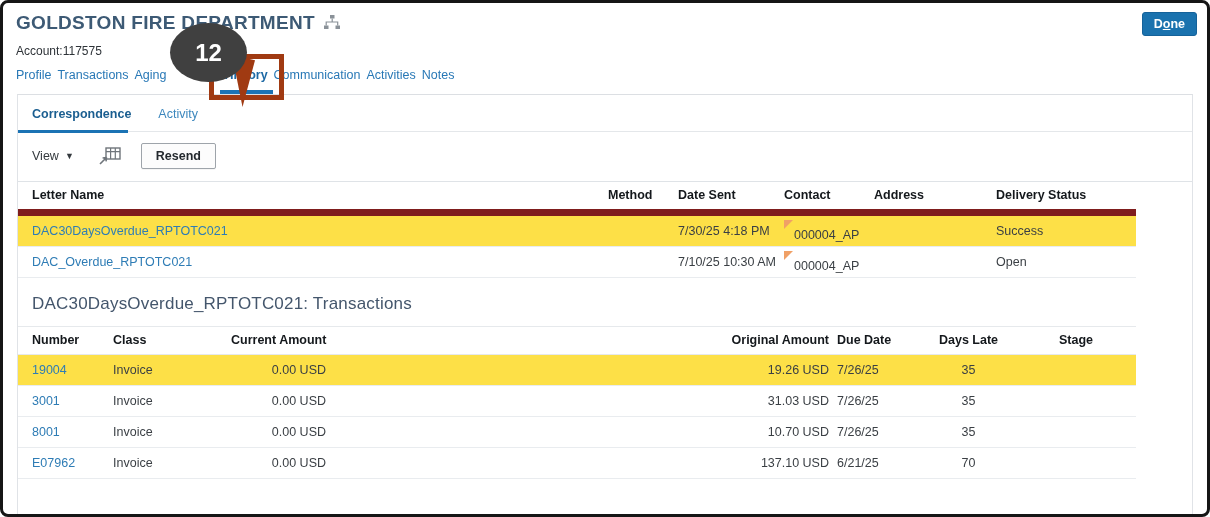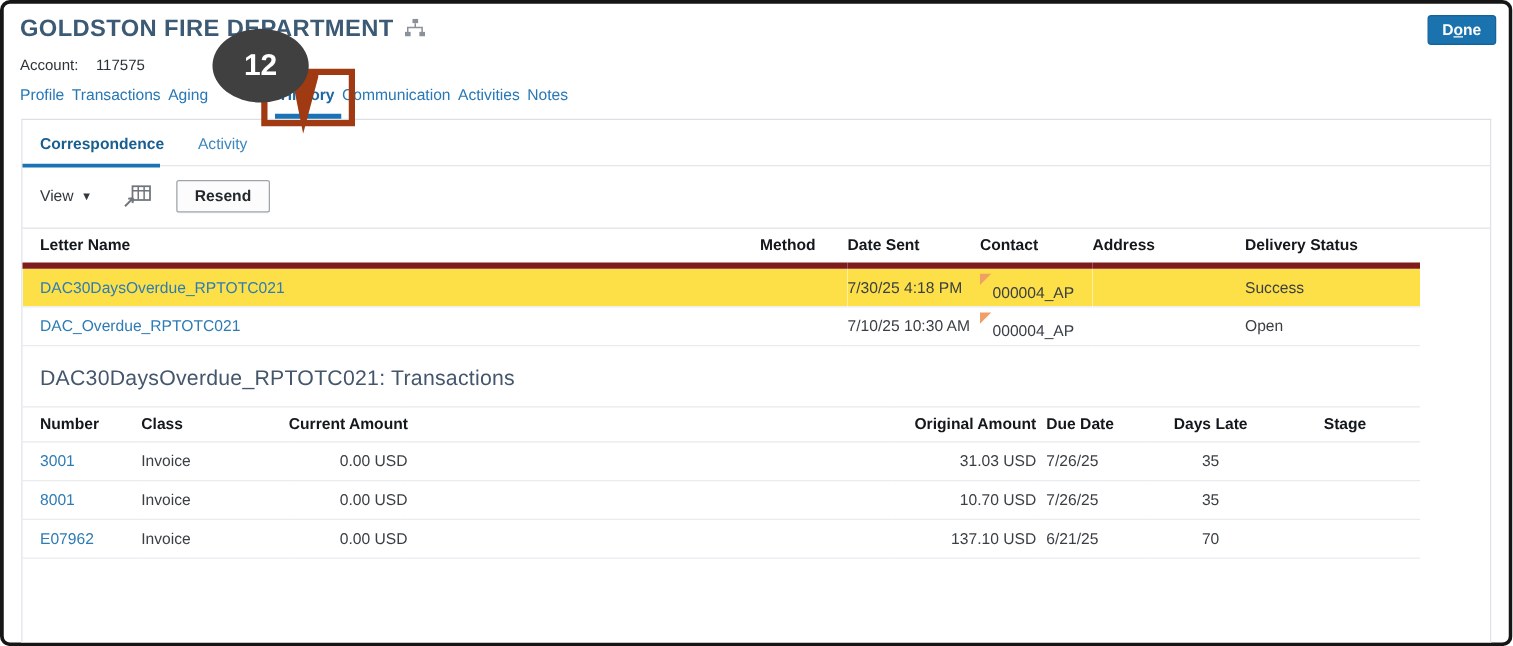--- a/index.html
+++ b/index.html
@@ -7,21 +7,21 @@
   .frame{position:absolute;inset:0;border:3px solid #161616;border-radius:8px;background:#fff;overflow:hidden;box-sizing:border-box;}
 
   
   .titlebar{position:relative;padding:9px 0 0 13px;display:flex;align-items:center;gap:8px;}
   .page-title{font-size:19px;font-weight:bold;color:#3d5a75;letter-spacing:.3px;}
   .org-icon{display:inline-block;margin-top:3px;}
   .btn-done{position:absolute;top:9px;right:10px;background:#1a72ae;border:1px solid #15629a;color:#fff;
     font-weight:bold;font-size:12.5px;padding:4px 11px;border-radius:3px;cursor:pointer;font-family:inherit;}
   .btn-done .ak{text-decoration:underline;}
   .account-line{padding:10px 0 0 13px;font-size:12px;color:#2e3338;}
-  .account-line .lbl{margin-right:14px;}
+  .account-line .lbl{margin-right:0;}
 
   
   .tabs{position:relative;display:flex;gap:6px;align-items:flex-end;padding:10px 0 12px 13px;font-size:12.5px;}
   .tab{color:#2878b6;cursor:pointer;position:relative;white-space:nowrap;}
   .tab.active{color:#1c68a4;font-weight:bold;}
   .tab.active::after{content:'';position:absolute;left:-5px;right:-5px;bottom:-12px;height:4px;background:#1b73b4;}
   .tab-spacer{width:46px;}
 
   
   .step-circle{position:absolute;left:167px;top:20px;width:77px;height:59px;border-radius:50%;
@@ -45,21 +45,21 @@
   .view-menu{display:flex;align-items:center;gap:6px;font-size:12.5px;color:#34393e;cursor:pointer;}
   .view-caret{font-size:9px;color:#34393e;}
   .detach-icon{cursor:pointer;display:inline-flex;margin-left:4px;}
   .btn-resend{background:#fcfcfc;border:1px solid #9ea4aa;border-radius:2px;font-family:inherit;
     font-size:12.5px;font-weight:bold;color:#24292e;padding:5px 14px;cursor:pointer;box-shadow:0 1px 0 rgba(0,0,0,.04);}
 
   
   table{border-collapse:collapse;table-layout:fixed;width:1118px;font-size:12.5px;}
   th{font-weight:bold;color:#14181c;text-align:left;padding:6px 0 7px;white-space:nowrap;}
   td{height:30px;padding:0;color:#3a3f44;white-space:nowrap;overflow:hidden;}
-  .letters thead tr{border-bottom:5px solid #7f1d1d;}
+  .letters thead tr{border-bottom:7px solid #7f1d1d;}
   .letters tbody tr{border-bottom:1px solid #e9ecef;cursor:pointer;}
   tr.selected td{background:#fde047;}
   .first-col{padding-left:14px;}
   a.cell-link{color:#2e7cb5;text-decoration:none;cursor:pointer;}
   .corner-flag{display:inline-block;width:0;height:0;border-top:9px solid #f0a066;border-right:9px solid transparent;
     margin-right:1px;vertical-align:10px;}
 
   
   .section-heading{margin:16px 0 12px 14px;font-size:17px;color:#44566c;letter-spacing:.2px;}
   .txn{border-top:1px solid #e6e9ec;}
@@ -188,20 +188,30 @@
           <th>Class</th>
           <th class="num">Current Amount</th>
           <th></th>
           <th class="num">Original Amount</th>
           <th class="pad-l">Due Date</th>
           <th class="ctr">Days Late</th>
           <th class="ctr">Stage</th>
         </tr>
       </thead>
       <tbody>
+        <tr class="selected">
+          <td class="first-col"><a class="cell-link">19004</a></td>
+          <td>Invoice</td>
+          <td class="num">0.00 USD</td>
+          <td></td>
+          <td class="num">19.26 USD</td>
+          <td class="pad-l">7/26/25</td>
+          <td class="ctr">35</td>
+          <td class="ctr"></td>
+        </tr>
         <tr>
           <td class="first-col"><a class="cell-link">3001</a></td>
           <td>Invoice</td>
           <td class="num">0.00 USD</td>
           <td></td>
           <td class="num">31.03 USD</td>
           <td class="pad-l">7/26/25</td>
           <td class="ctr">35</td>
           <td class="ctr"></td>
         </tr>

